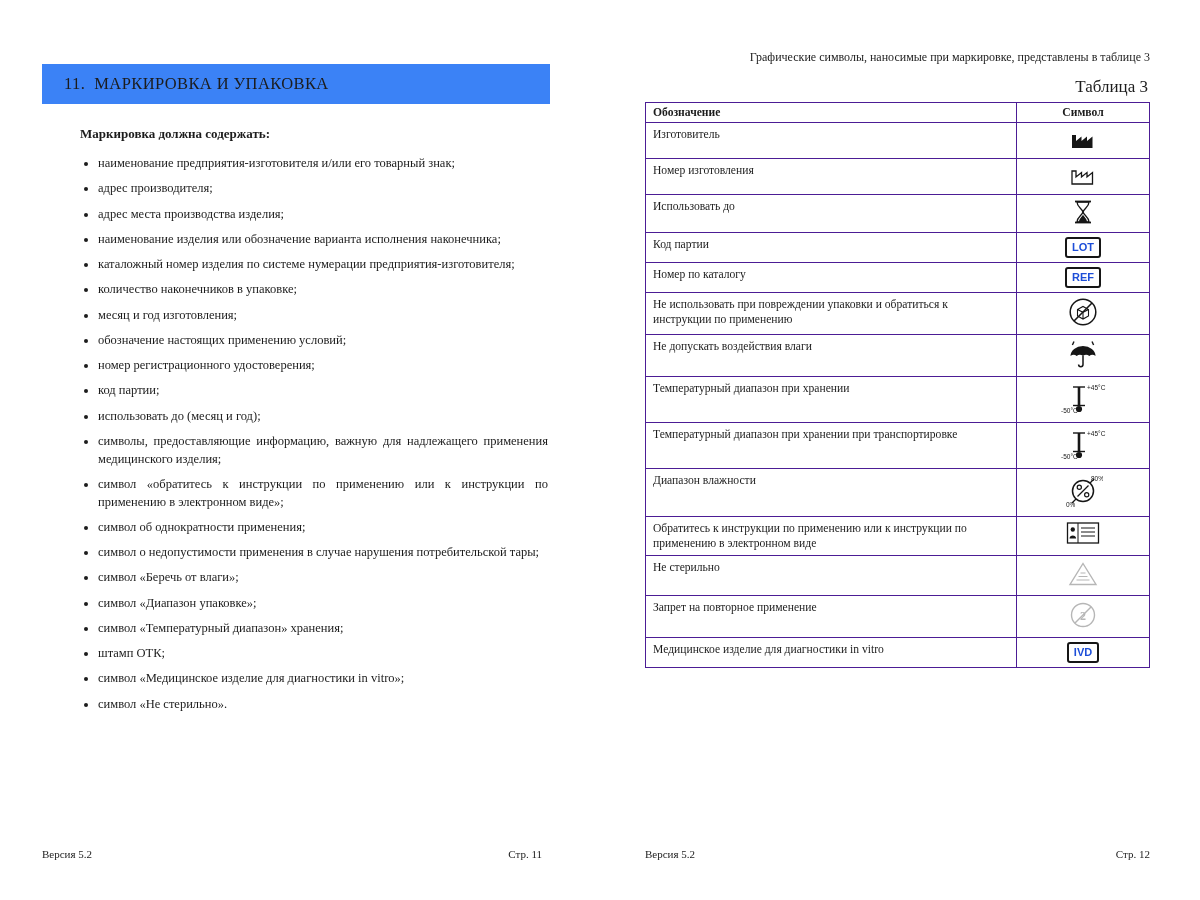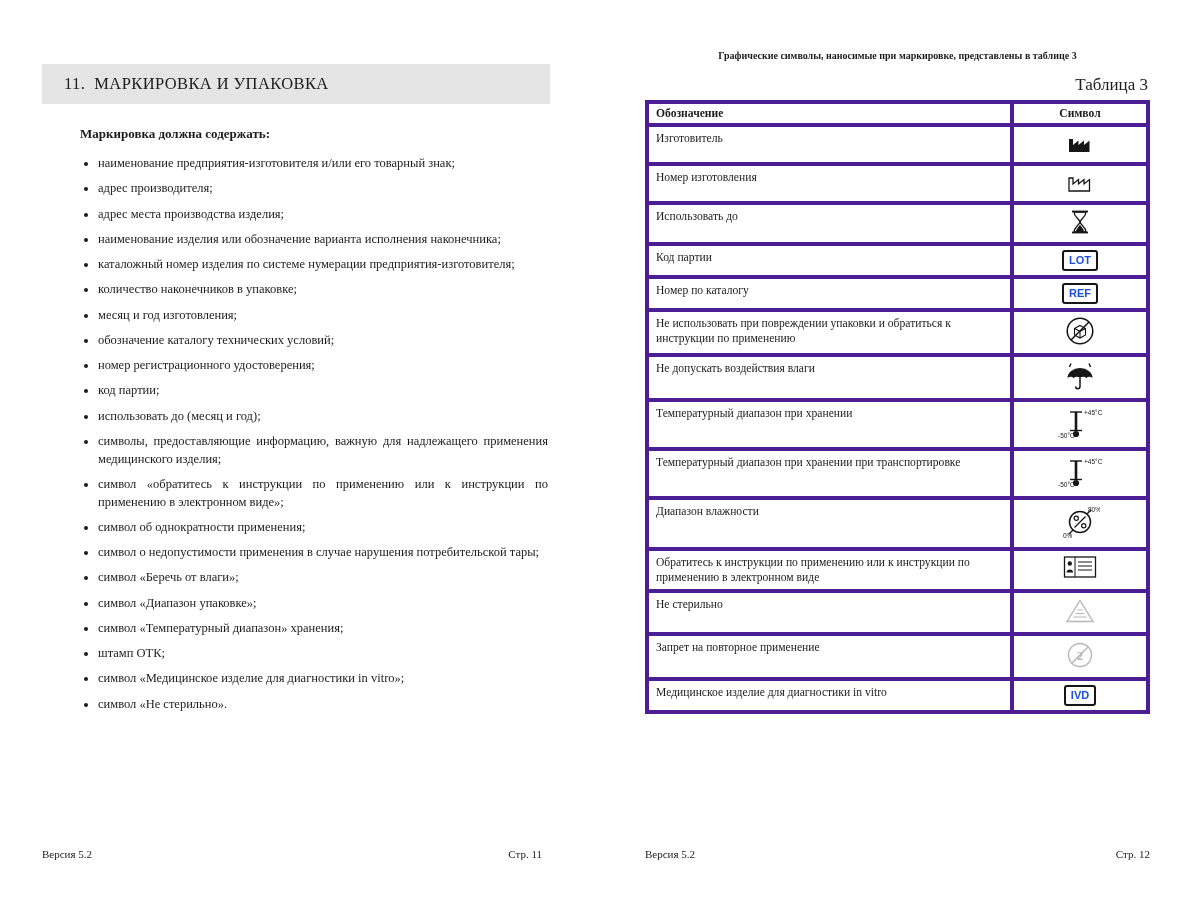--- a/index.html
+++ b/index.html
@@ -18,25 +18,25 @@
   }
   .intro{margin:22px 0 0 38px;font-weight:bold;font-size:13px;}
   ul.bullets{margin:13px 0 0 0;padding-left:56px;}
   ul.bullets li{
     list-style:disc outside;margin-bottom:7.5px;font-size:12.5px;
     line-height:1.42;text-align:justify;padding-right:2px;
   }
 
   
   .page-right{position:absolute;left:645px;top:50px;width:505px;}
-  .rp-title{font-weight:bold;font-size:10px;text-align:center;line-height:1.25;}
+  .rp-title{font-weight:normal;font-size:12px;text-align:right;line-height:1.25;}
   .table-label{text-align:right;font-size:17px;margin:12px 2px 5px 0;}
   table.symbols{width:100%;border-collapse:collapse;border:1.5px solid #3a3a3a;}
   table.symbols th,table.symbols td{
-    border:4px solid #4c1d95;padding:4px 7px;font-size:11.6px;vertical-align:top;
+    border:1px solid #4c1d95;padding:4px 7px;font-size:11.6px;vertical-align:top;
   }
   table.symbols th{font-weight:bold;padding-top:3px;padding-bottom:3px;}
   th.col-designation{text-align:left;}
   th.col-symbol{text-align:center;width:118px;}
   td.label-cell{line-height:1.3;padding-top:6px;}
   td.icon-cell{text-align:center;vertical-align:middle;width:118px;padding:4px 2px;}
   .badge{
     display:inline-block;border:2px solid #161616;border-radius:3px;
     padding:0 5px;font-family:"Liberation Sans", sans-serif;font-weight:bold;
     font-size:11px;line-height:17px;color:#1d4ed8;
@@ -49,31 +49,31 @@
   }
   .footer-left{left:42px;width:500px;}
   .footer-right{left:645px;width:505px;}
 </style>
 </head>
 <body>
 
 <div class="spread">
 
   <div class="page-left">
-    <div class="heading-bar" style="background: #e5e5e5;">11.  МАРКИРОВКА И УПАКОВКА</div>
+    <div class="heading-bar" style="background: #3b82f6;">11.  МАРКИРОВКА И УПАКОВКА</div>
     <p class="intro">Маркировка должна содержать:</p>
     <ul class="bullets">
         <li>наименование предприятия-изготовителя и/или его товарный знак;</li>
         <li>адрес производителя;</li>
         <li>адрес места производства изделия;</li>
         <li>наименование изделия или обозначение варианта исполнения наконечника;</li>
         <li>каталожный номер изделия по системе нумерации предприятия-изготовителя;</li>
         <li>количество наконечников в упаковке;</li>
         <li>месяц и год изготовления;</li>
-        <li>обозначение каталогу технических условий;</li>
+        <li>обозначение настоящих применению условий;</li>
         <li>номер регистрационного удостоверения;</li>
         <li>код партии;</li>
         <li>использовать до (месяц и год);</li>
         <li>символы, предоставляющие информацию, важную для надлежащего применения медицинского изделия;</li>
         <li>символ «обратитесь к инструкции по применению или к инструкции по применению в электронном виде»;</li>
         <li>символ об однократности применения;</li>
         <li>символ о недопустимости применения в случае нарушения потребительской тары;</li>
         <li>символ «Беречь от влаги»;</li>
         <li>символ «Диапазон упаковке»;</li>
         <li>символ «Температурный диапазон» хранения;</li>

